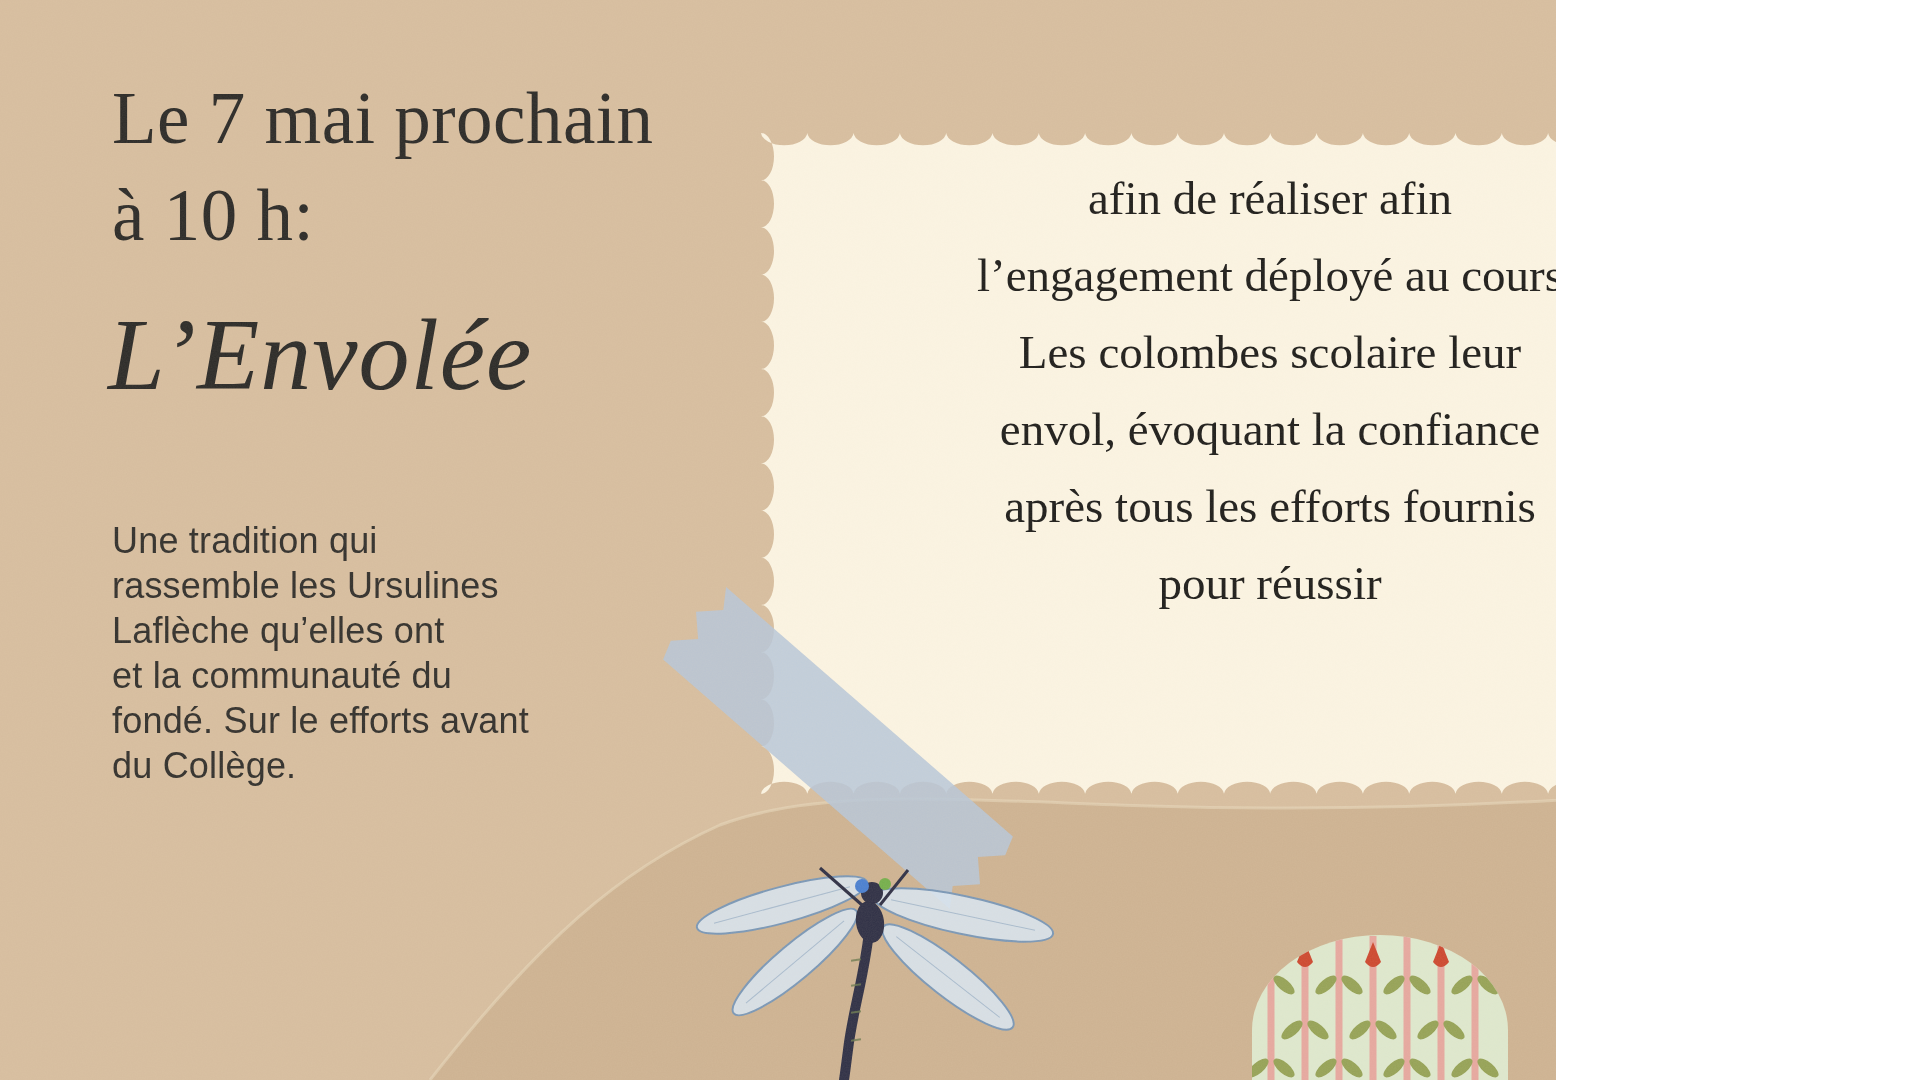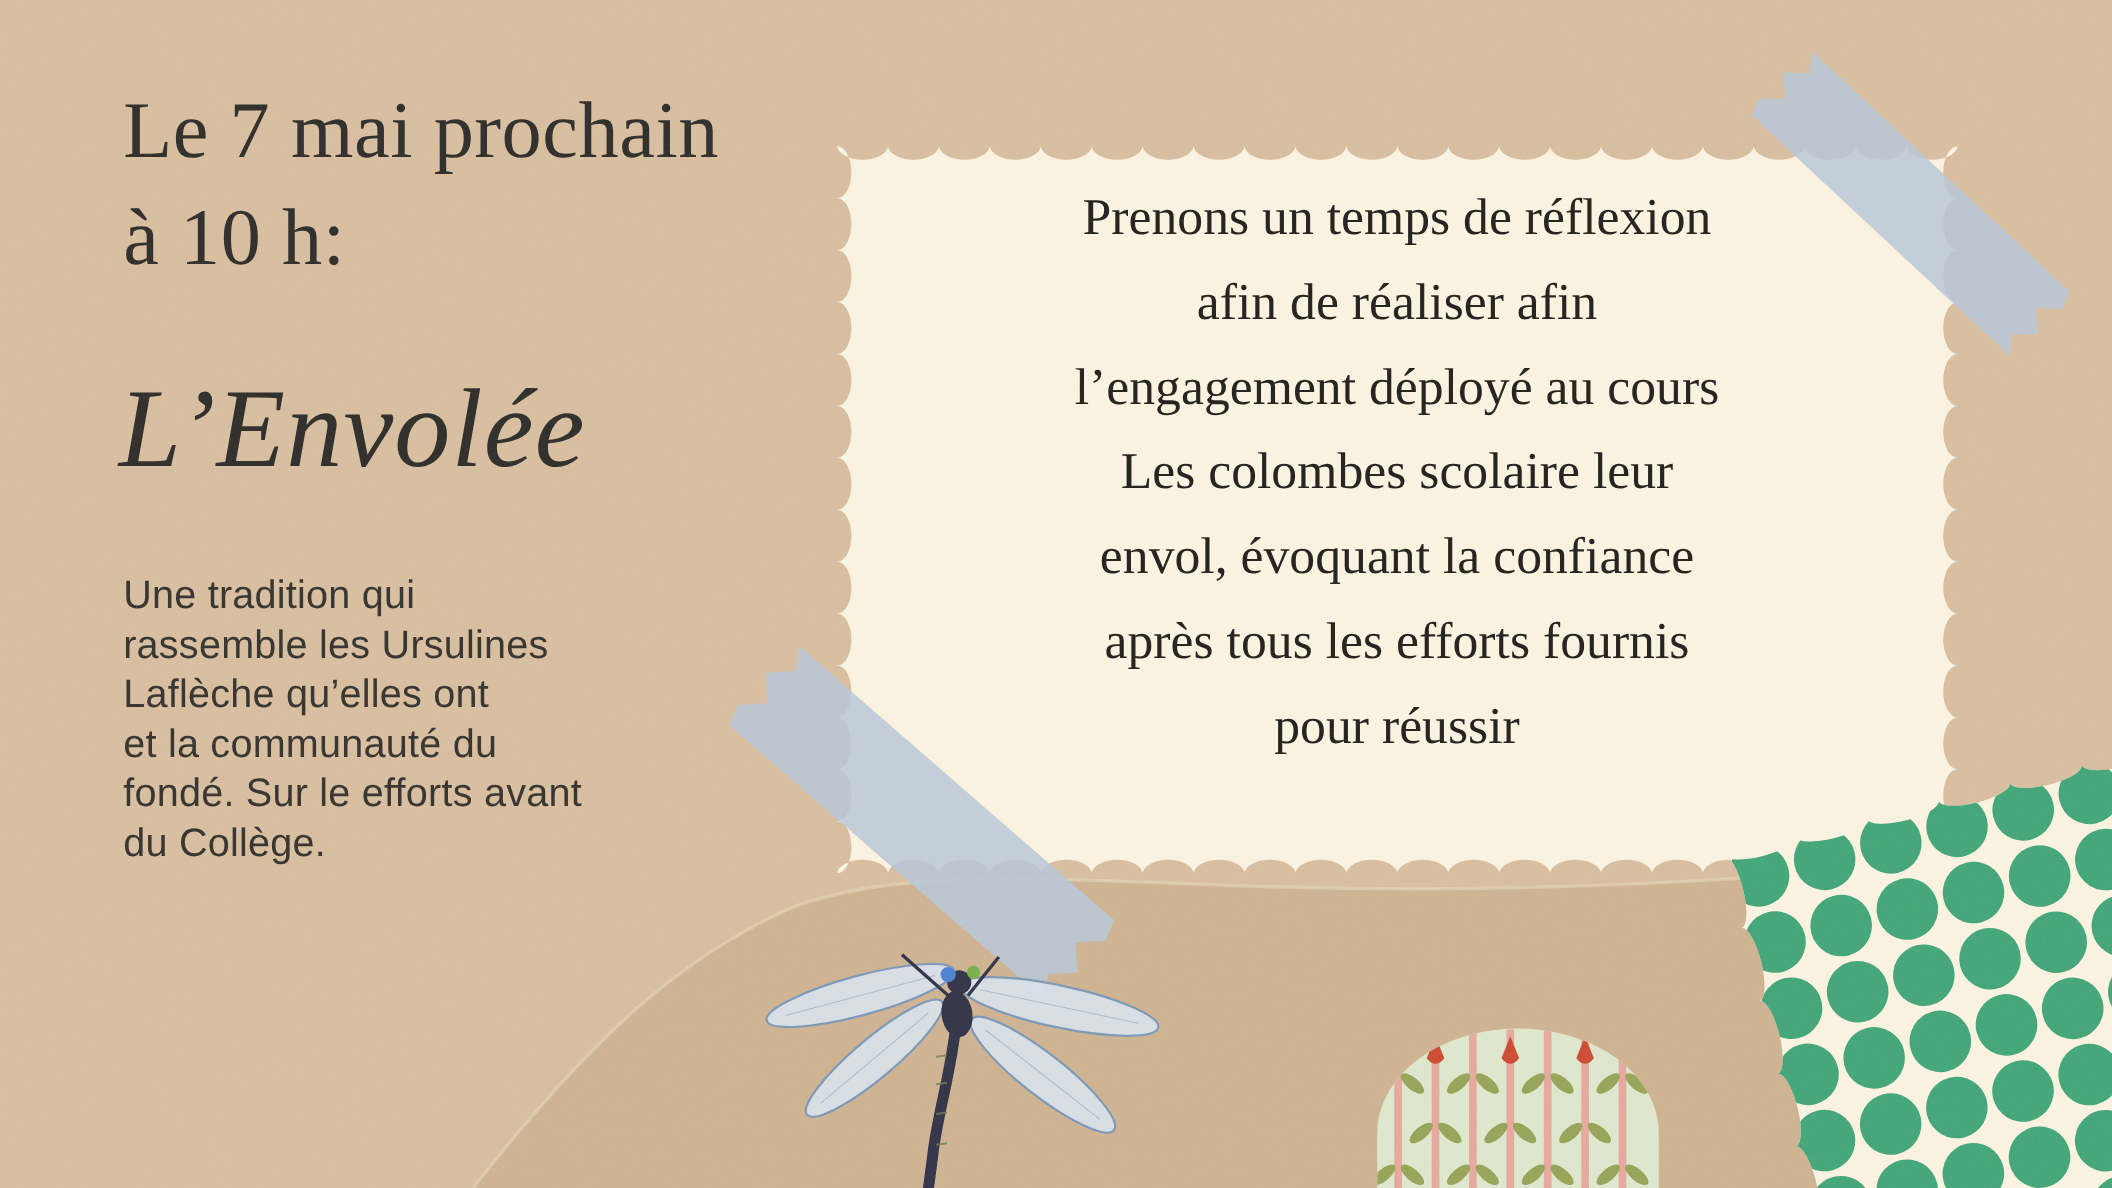--- a/index.html
+++ b/index.html
@@ -1,31 +1,30 @@
 <!DOCTYPE html>
 <html style="--kraft: #d6bd9f; --kraft_dark: #cdb292; --cream: #faf3e2; --ink: #1e1d1b; --heading_ink: #2b2a28; --body_ink: #32302d; --tape: #b6c6d8; --dot_green: #3fa478; --wing_blue: #d7e4f0; --wing_edge: #7a97b6; --body_navy: #2f3046; --floral_bg: #dde7cd; --stripe_pink: #e5a79f; --leaf_olive: #95a257; --tulip_red: #cc4830;"><head>
 <meta charset="utf-8">
 <style>
   html,body{margin:0;padding:0;width:1920px;height:1080px;}
   .stage{
-    position:relative;width:1920px;height:1080px;overflow:hidden;
+    position:relative;width:1556px;height:1080px;overflow:hidden;
     background:var(--kraft,#d6bd9f);
     font-family:"Liberation Serif",serif;
   }
   .art{position:absolute;left:0;top:0;width:1920px;height:1080px;}
   .date-heading{
     position:absolute;left:112px;top:70px;
     font-size:73px;line-height:97px;letter-spacing:.5px;
     color:var(--heading_ink,#2b2a28);
   }
   .event-title{
     position:absolute;left:108px;top:294px;
     font-size:102px;line-height:122px;font-style:italic;letter-spacing:1px;
     color:var(--heading_ink,#2b2a28);
-    margin-top:36px;
   }
   .event-description{
     position:absolute;left:112px;top:518px;
     font-family:"Liberation Sans",sans-serif;
     font-size:36px;line-height:45px;letter-spacing:.2px;
     color:var(--body_ink,#32302d);
   }
   .note-text{
     position:absolute;left:775px;top:160px;width:990px;
     text-align:center;font-size:47px;line-height:77px;
@@ -181,21 +180,20 @@
   <div class="event-description">
     <div>Une tradition qui</div>
     <div>rassemble les Ursulines</div>
     <div>Laflèche qu’elles ont</div>
     <div>et la communauté du</div>
     <div>fondé. Sur le efforts avant</div>
     <div>du Collège.</div>
   </div>
 
   <div class="note-text">
-    <div>Prenons un temps de réflexion</div>
     <div>afin de réaliser afin</div>
     <div>l’engagement déployé au cours</div>
     <div>Les colombes scolaire leur</div>
     <div>envol, évoquant la confiance</div>
     <div>après tous les efforts fournis</div>
     <div>pour réussir</div>
   </div>
 
   <svg class="grain" viewBox="0 0 1920 1080">
     <filter id="grainF">

